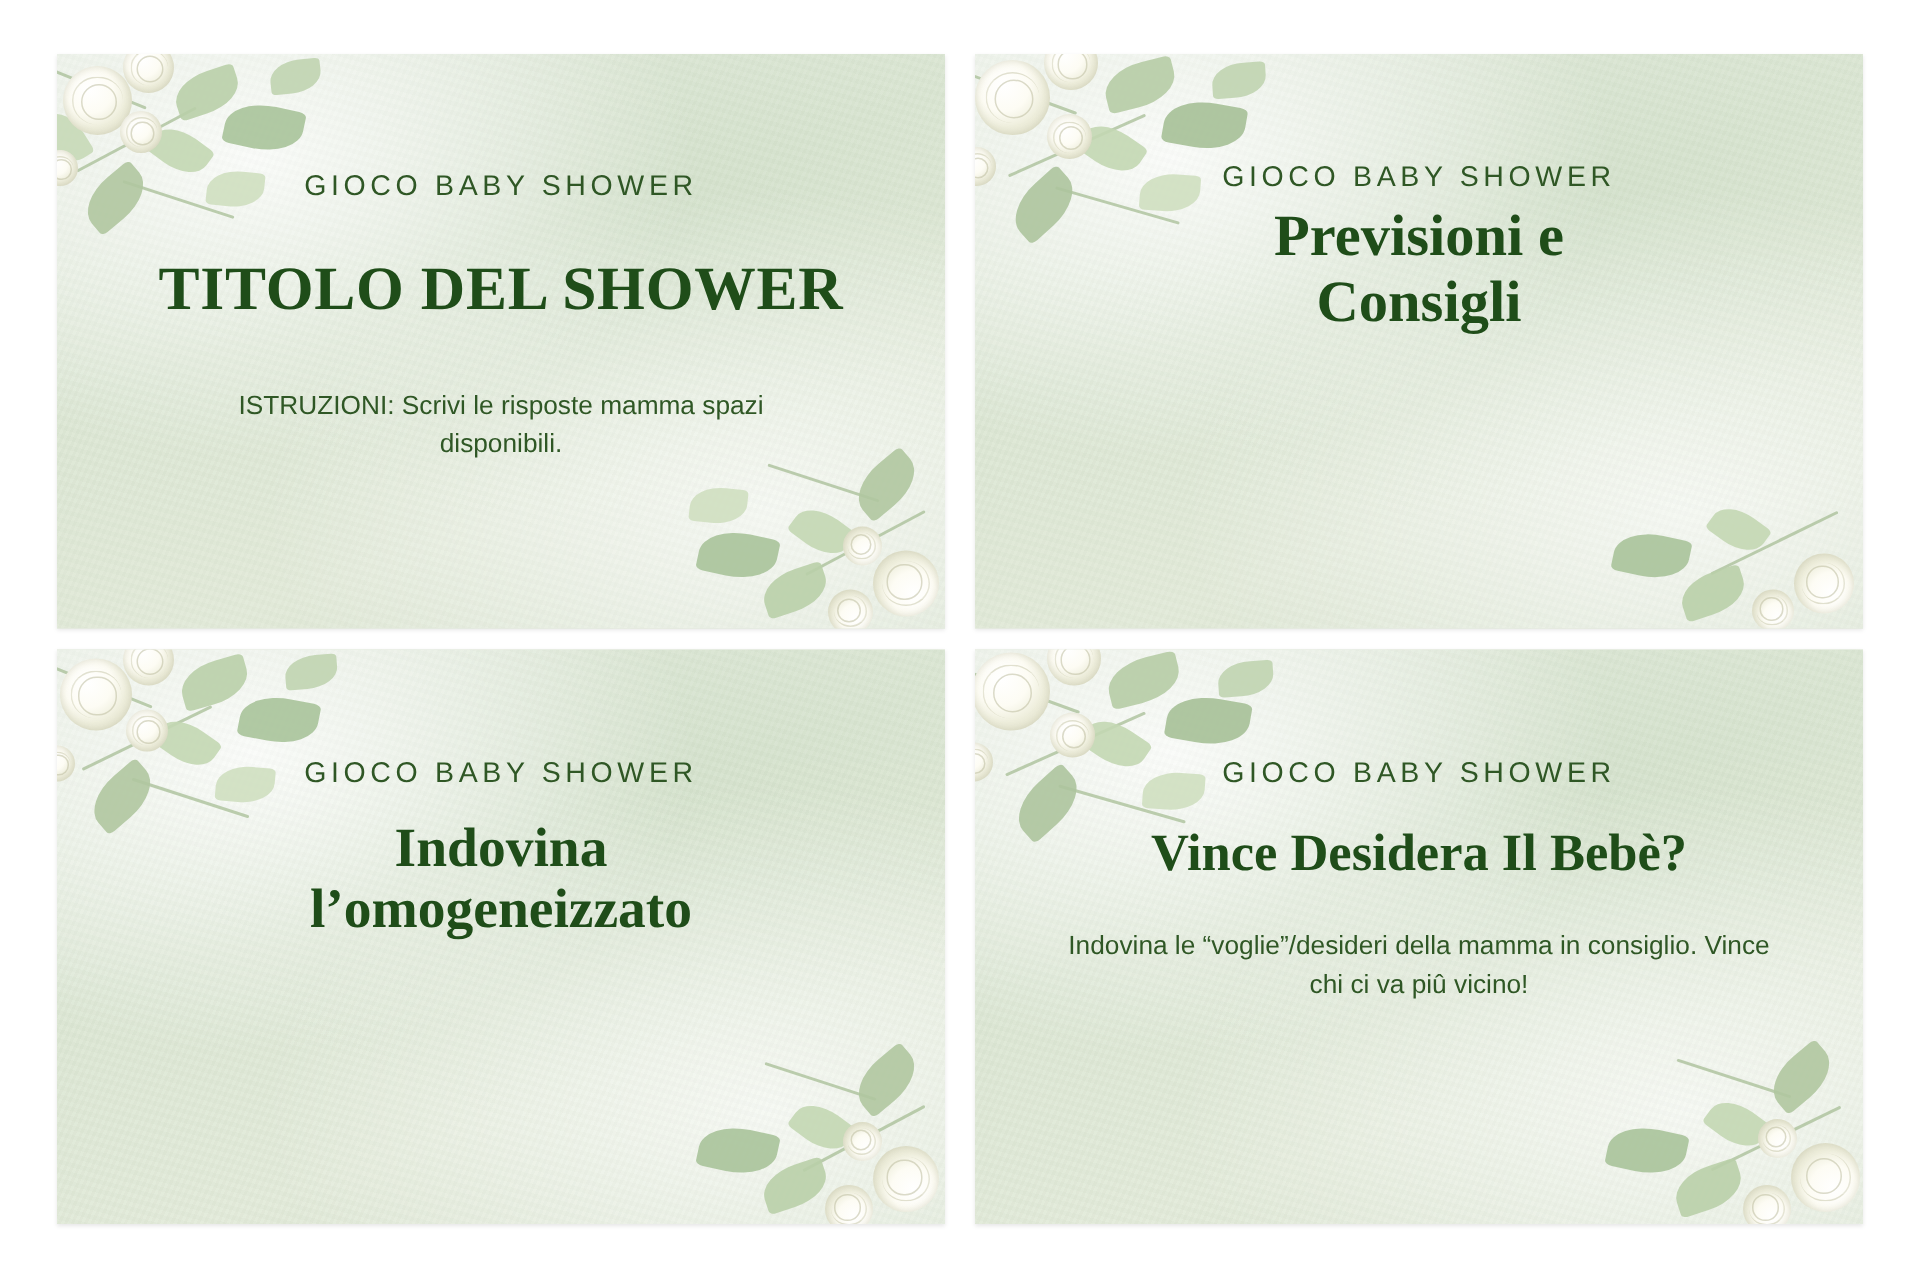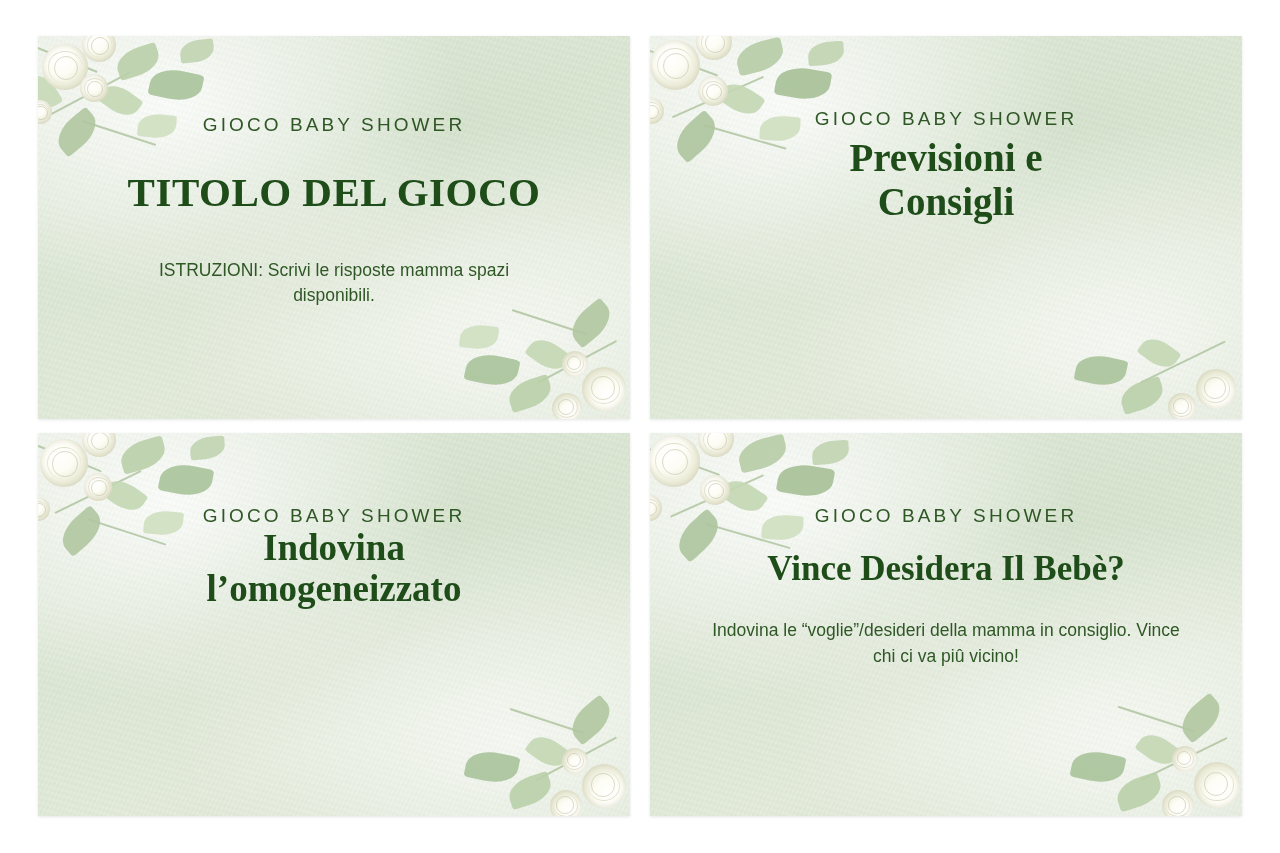--- a/index.html
+++ b/index.html
@@ -148,21 +148,21 @@
   
   .c0 .eyebrow { margin-top: 78px; }
   .c0 .title   { font-size: 41px; margin-top: 34px; letter-spacing: 0.5px; }
   .c0 .body    { margin-top: 42px; max-width: 420px; }
 
   .c1 .eyebrow { margin-top: 72px; }
   .c1 .title   { font-size: 39px; margin-top: 6px; max-width: 330px; }
   .c1 .body    { margin-top: 30px; max-width: 490px; }
 
   .c2 .eyebrow { margin-top: 72px; }
-  .c2 .title   { font-size: 37px; max-width: 340px; }
+  .c2 .title   { font-size: 37px; margin-top: 18px; max-width: 340px; }
   .c2 .body    { margin-top: 28px; max-width: 490px; }
 
   .c3 .eyebrow { margin-top: 72px; }
   .c3 .title   { font-size: 35px; margin-top: 22px; max-width: 520px; }
   .c3 .body    { margin-top: 30px; max-width: 470px; }
 </style>
 </head>
 <body>
 
 <div id="sheet">
@@ -195,21 +195,21 @@
       <div class="leaf" style="left:80px; top:66px;  width:40px; height:25px; background:#c3d7b2; transform:rotate(36deg);"></div>
       <div class="leaf" style="left:34px; top:96px;  width:46px; height:28px; background:#b0c7a0; transform:rotate(-40deg);"></div>
       <div class="leaf" style="left:150px;top:84px;  width:38px; height:24px; background:#cfdfc0; transform:rotate(6deg);"></div>
       <div class="rose" style="left:22px; top:22px; width:44px; height:44px;"></div>
       <div class="rose" style="left:66px; top:10px; width:30px; height:30px;"></div>
       <div class="rose" style="left:60px; top:56px; width:26px; height:26px;"></div>
     </div>
 
     <div class="content">
       <div class="eyebrow">GIOCO BABY SHOWER</div>
-      <div class="title">TITOLO DEL GIOCO</div>
+      <div class="title">TITOLO DEL SHOWER</div>
       <div class="body">ISTRUZIONI: Scrivi le risposte mamma spazi disponibili.</div>
     </div>
   </div>
 
   <div class="card c1">
     <div class="paper"></div>
 
     <div class="floral tl">
       <div class="stem" style="left:36px; top:74px; width:100px; transform:rotate(-24deg);"></div>
       <div class="stem" style="left:70px; top:114px; width:86px; transform:rotate(16deg);"></div>

